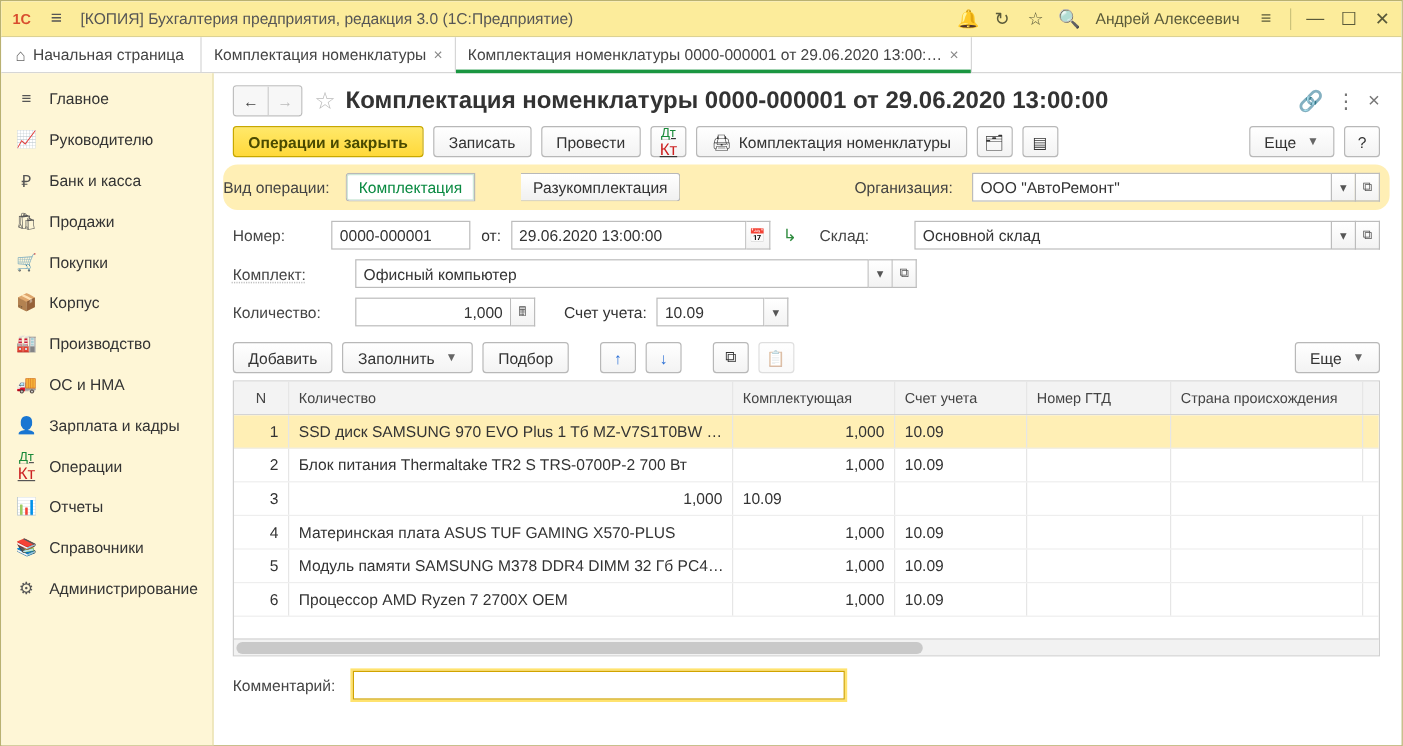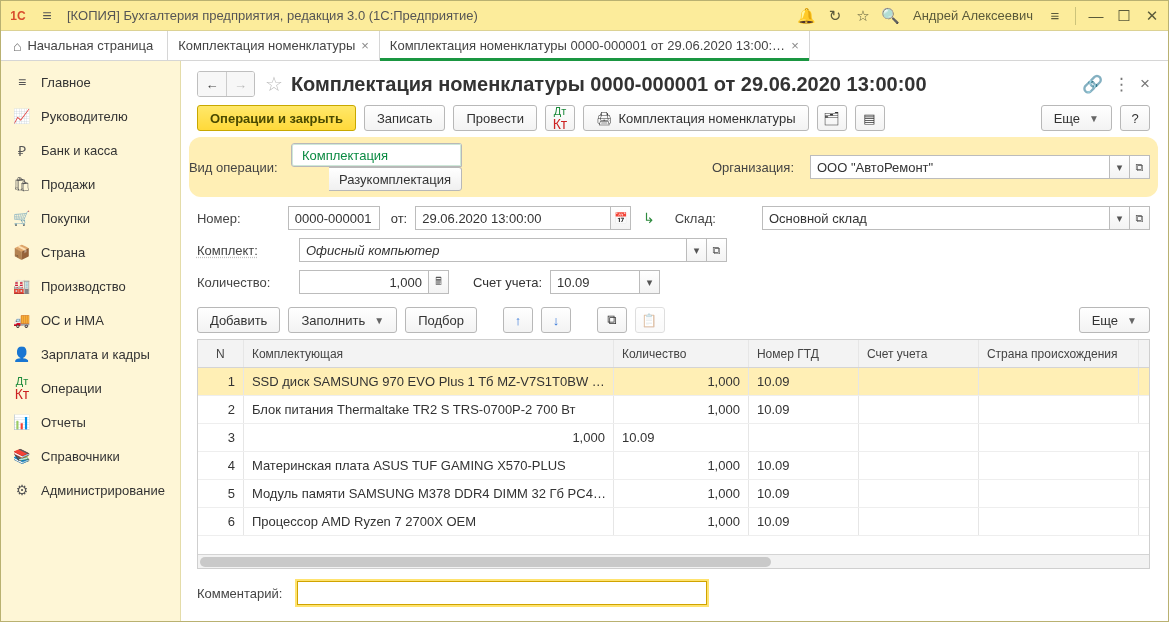--- a/index.html
+++ b/index.html
@@ -56,21 +56,21 @@
   .btn.box { width:30px; }
   .cmd-spacer { flex:1 1 auto; }
   .btn .drop { font-size:10px; margin-left:3px; color:#666; }
 
   
   .form-block.hl { background:#ffefb5; padding:6px 8px 6px 0; margin:-4px -8px 8px -8px; border-radius:12px; }
   .form-row { display:flex; align-items:center; gap:8px; margin-bottom:6px; min-height:26px; }
   .form-row.nomb { margin-bottom:0; }
   .fl { width:94px; color:#444; font-size:13px; }
   .fl.req { text-decoration: underline dotted rgba(0,0,0,.25); text-underline-offset:2px; }
-  .seg { display:flex; border-radius:3px; overflow:hidden;flex-direction:column; }
+  .seg { display:flex; border-radius:3px; overflow:hidden; }
   .seg .seg-btn { height:24px; padding:0 10px; border:1px solid #b8b8b8; background:linear-gradient(#fff,#f0f0f0); display:flex; align-items:center; cursor:pointer; font-size:13px; }
   .seg .seg-btn:first-child{ border-radius:3px 0 0 3px;}
   .seg .seg-btn:last-child{ border-radius:0 3px 3px 0; border-left:none;margin-left:38px;}
   .seg .seg-btn.active { color:#0a8a42; background:#fff; box-shadow:inset 0 0 0 1px #0a8a4233; }
 
   .input-wrap { display:flex; align-items:stretch; height:24px; }
   .text-input { border:1px solid #bcbcbc; padding:0 6px; font-size:13px; background:#fff; height:24px; color:#333; }
   .trail-btn { width:20px; border:1px solid #bcbcbc; border-left:none; background:linear-gradient(#fff,#f3f3f3); display:flex; align-items:center; justify-content:center; font-size:11px; color:#555; cursor:pointer; height:24px; }
   .row-spacer { flex:1 1 auto; }
   .lbl-right { width:90px; text-align:left; color:#444; }
@@ -99,21 +99,21 @@
   .comment-row { display:flex; align-items:center; margin-top:12px; gap:10px; }
   .comment-row .text-input { flex:0 0 410px; border:1px solid #d0a300; background:#fff; box-shadow:0 0 0 2px #ffe36f; }
 
   
   .arrow-up::before{content:"\2191"; color:#2a6fd6; font-weight:bold;}
   .arrow-down::before{content:"\2193"; color:#2a6fd6; font-weight:bold;}
   .printer::before{content:"🖨"; font-size:13px;}
   .copy-ic::before{content:"⧉";}
   .dt-green { color:#1a8a3a; font-size:11px; line-height:1; }
   .dt-red { color:#c22; font-size:14px; line-height:1; }
-  .dtkt { display:flex; flex-direction:column; align-items:center; line-height:9px; }
+  .dtkt { display:flex; flex-direction:column; align-items:center; line-height:9px;text-decoration:underline; }
 </style>
 </head>
 <body>
 
 <div class="title-bar">
   <div class="logo">
       <span>1C</span>
     </div>
   <div class="menu-icon">≡</div>
   <div class="title-text">[КОПИЯ] Бухгалтерия предприятия, редакция 3.0  (1С:Предприятие)</div>
@@ -165,21 +165,21 @@
     <div class="side-item">
         <span class="s-icon">🛍</span>
         <span>Продажи</span>
       </div>
     <div class="side-item">
         <span class="s-icon">🛒</span>
         <span>Покупки</span>
       </div>
     <div class="side-item">
         <span class="s-icon">📦</span>
-        <span>Страна</span>
+        <span>Корпус</span>
       </div>
     <div class="side-item">
         <span class="s-icon">🏭</span>
         <span>Производство</span>
       </div>
     <div class="side-item">
         <span class="s-icon">🚚</span>
         <span>ОС и НМА</span>
       </div>
     <div class="side-item">
@@ -273,40 +273,40 @@
         <div class="input-wrap">
           <input class="text-input" style="width: 300px;" value="ООО &quot;АвтоРемонт&quot;">
           <div class="trail-btn">▾</div>
           <div class="trail-btn">⧉</div>
         </div>
       </div>
     </div>
 
     <div class="form-row">
       <span class="fl">Номер:</span>
-      <input class="text-input" style="width: 92px;" value="0000-000001">
+      <input class="text-input" style="width: 116px;" value="0000-000001">
       <span style="width:22px;text-align:right">от:</span>
       <div class="input-wrap">
         <input class="text-input" style="width: 196px;" value="29.06.2020 13:00:00">
         <div class="trail-btn">📅</div>
       </div>
       <span class="small-ic">↳</span>
       <div class="row-spacer"></div>
       <span class="lbl-right">Склад:</span>
       <div class="input-wrap">
         <input class="text-input" style="width: 348px;" value="Основной склад">
         <div class="trail-btn">▾</div>
         <div class="trail-btn">⧉</div>
       </div>
     </div>
 
     <div class="form-row">
       <span class="fl req">Комплект:</span>
       <div class="input-wrap">
-        <input class="text-input" style="width: 388px; font-style: italic;" value="Офисный компьютер">
+        <input class="text-input" style="width: 428px;" value="Офисный компьютер">
         <div class="trail-btn">▾</div>
         <div class="trail-btn">⧉</div>
       </div>
     </div>
 
     <div class="form-row">
       <span class="fl">Количество:</span>
       <div class="input-wrap">
         <input class="text-input" style="width: 130px; text-align: right;" value="1,000">
         <div class="trail-btn">🖩</div>
@@ -344,24 +344,24 @@
       <div class="btn icon-only" style="opacity:.45">📋</div>
       <div class="right btn">
           <span>Еще</span>
           <span class="drop">▼</span>
         </div>
     </div>
 
     <div class="tbl-container">
       <div class="grid-head">
         <div>N</div>
+        <div>Количество</div>
         <div>Комплектующая</div>
-        <div>Количество</div>
+        <div>Счет учета</div>
         <div>Номер ГТД</div>
-        <div>Счет учета</div>
         <div>Страна происхождения</div>
       </div>
       <div class="grid-body">
         <div class="grid-row sel">
           <div class="num">1</div>
           <div>SSD диск SAMSUNG 970 EVO Plus 1 Tб MZ-V7S1T0BW …</div>
           <div class="col-qty">1,000</div>
           <div>10.09</div>
           <div></div>
             <div></div>

